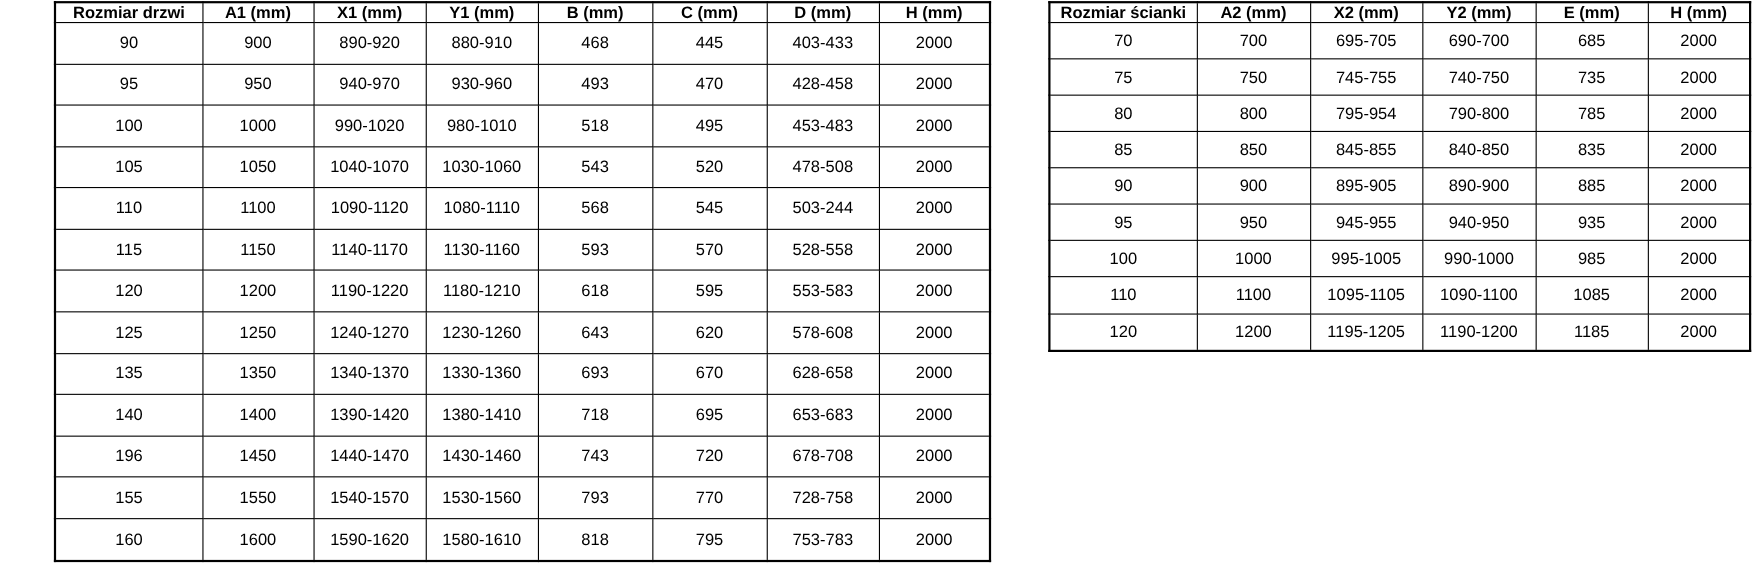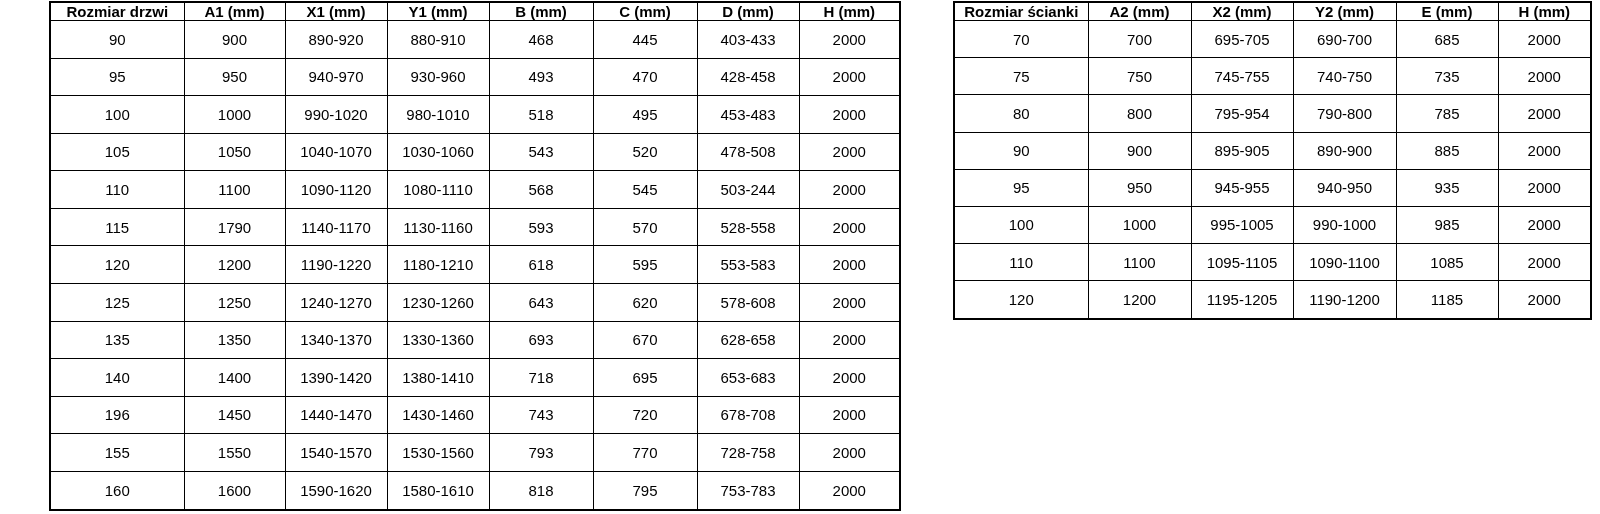--- a/index.html
+++ b/index.html
@@ -123,21 +123,21 @@
           <td>1100</td>
           <td>1090-1120</td>
           <td>1080-1110</td>
           <td>568</td>
           <td>545</td>
           <td>503-244</td>
           <td>2000</td>
         </tr>
         <tr>
           <td>115</td>
-          <td>1790</td>
+          <td>1150</td>
           <td>1140-1170</td>
           <td>1130-1160</td>
           <td>593</td>
           <td>570</td>
           <td>528-558</td>
           <td>2000</td>
         </tr>
         <tr>
           <td>120</td>
           <td>1200</td>
@@ -248,20 +248,28 @@
         </tr>
         <tr>
           <td>80</td>
           <td>800</td>
           <td>795-954</td>
           <td>790-800</td>
           <td>785</td>
           <td>2000</td>
         </tr>
         <tr>
+          <td>85</td>
+          <td>850</td>
+          <td>845-855</td>
+          <td>840-850</td>
+          <td>835</td>
+          <td>2000</td>
+        </tr>
+        <tr>
           <td>90</td>
           <td>900</td>
           <td>895-905</td>
           <td>890-900</td>
           <td>885</td>
           <td>2000</td>
         </tr>
         <tr>
           <td>95</td>
           <td>950</td>

